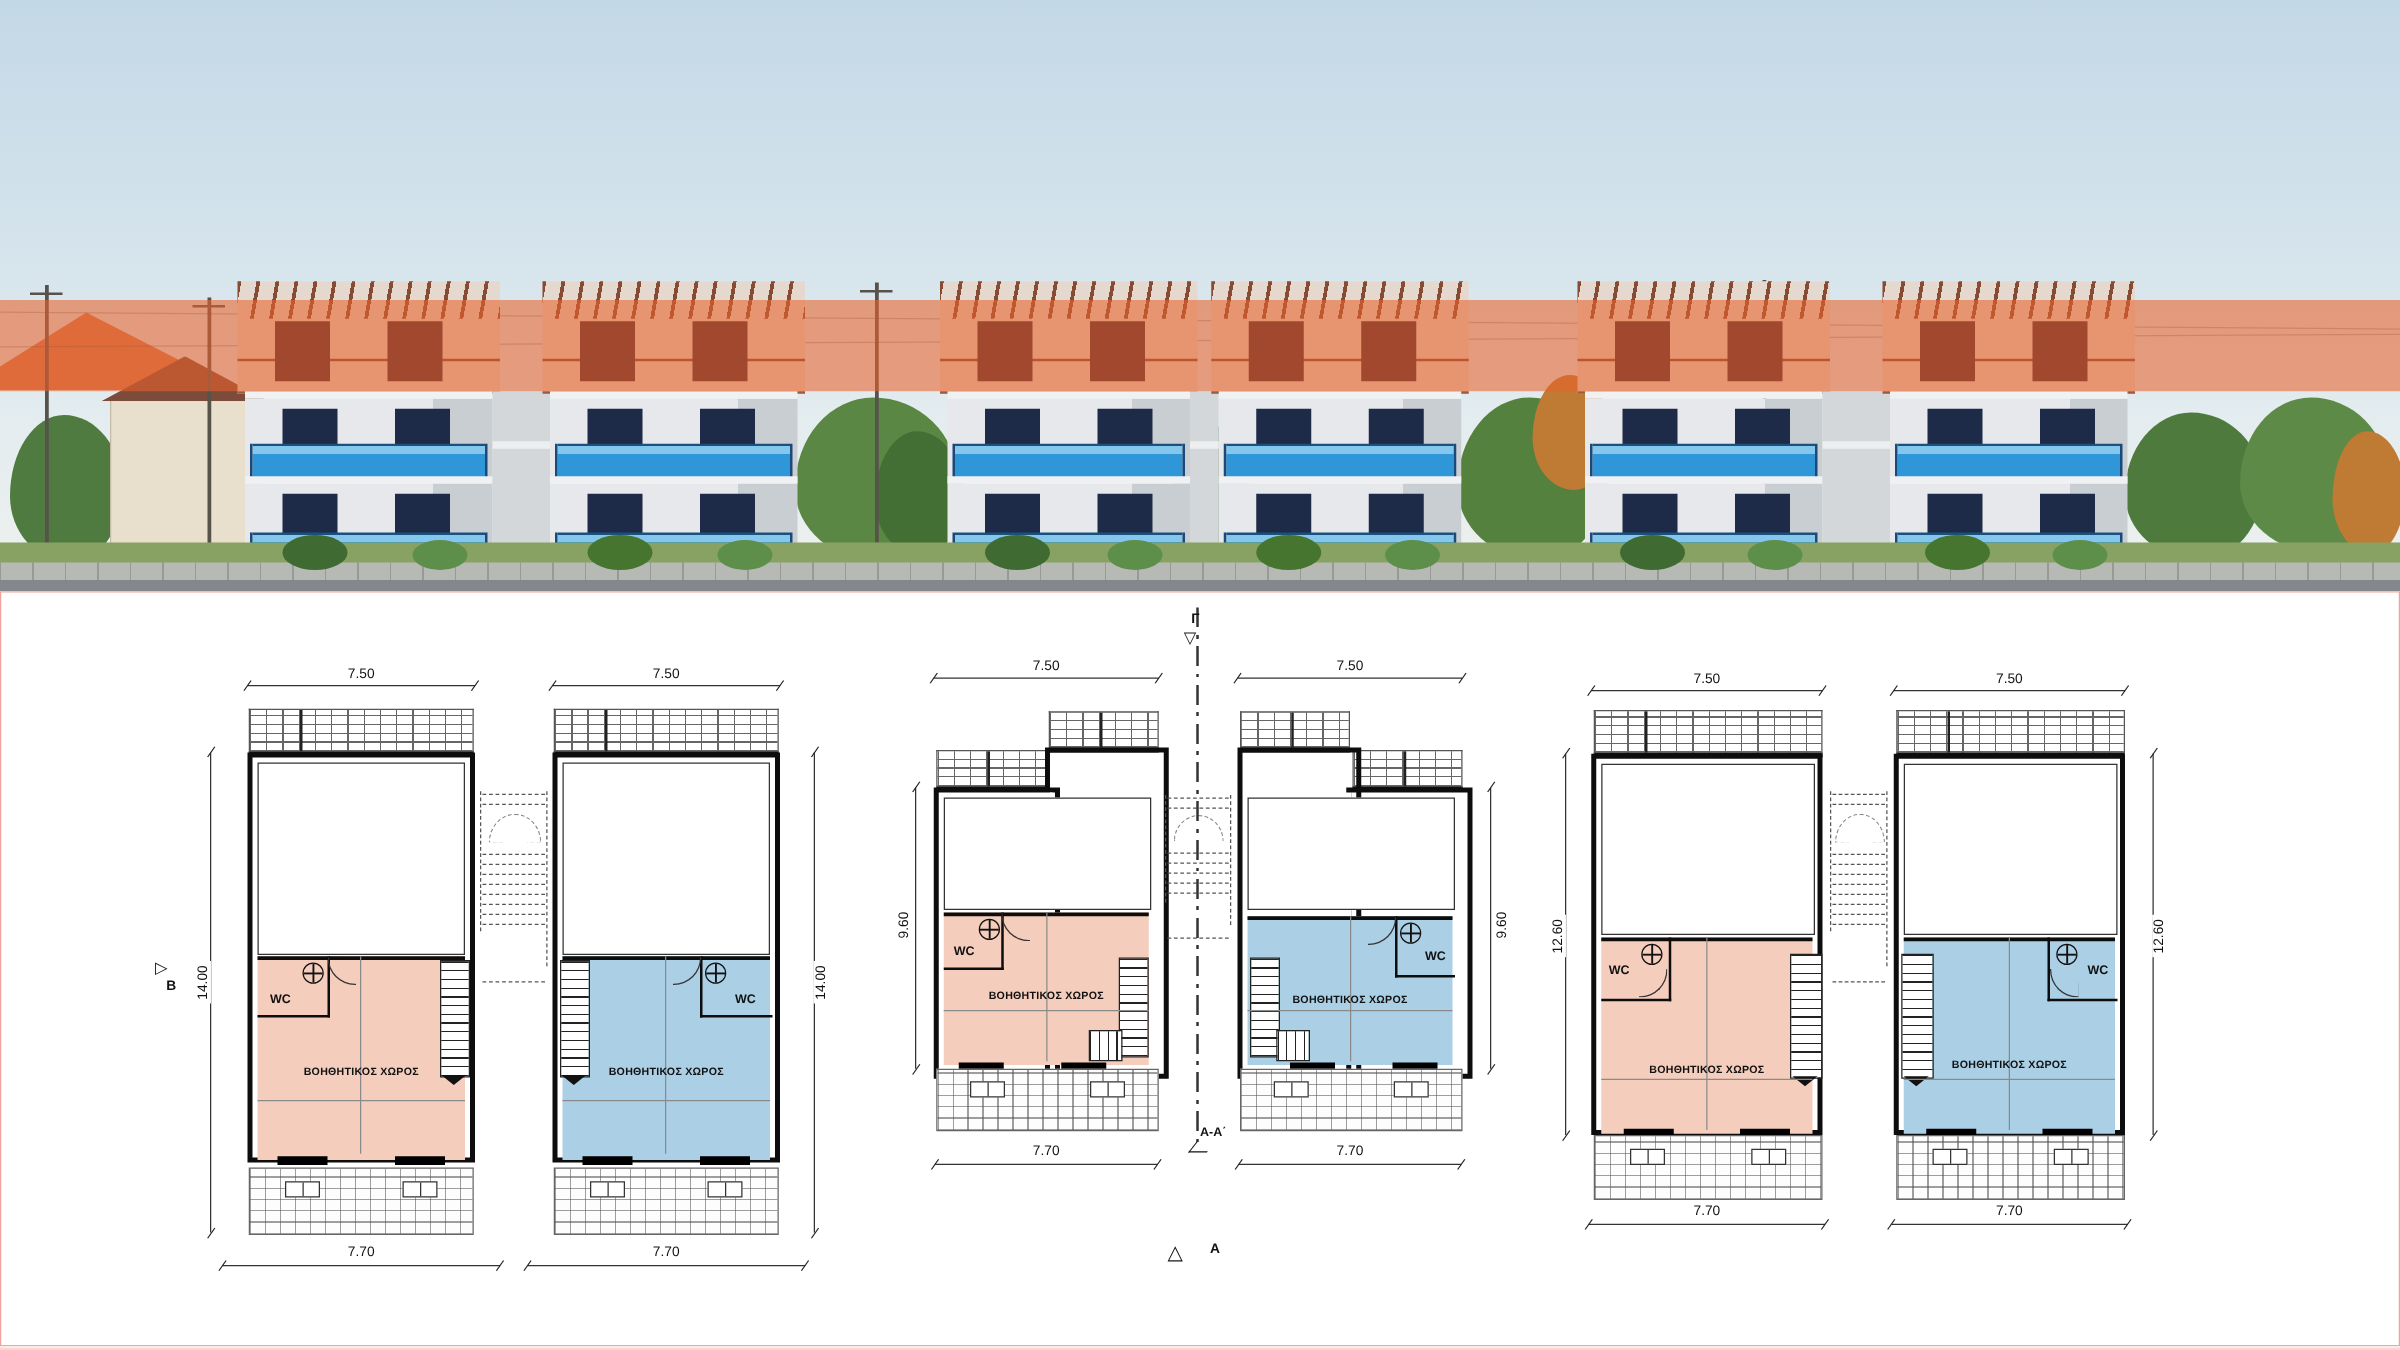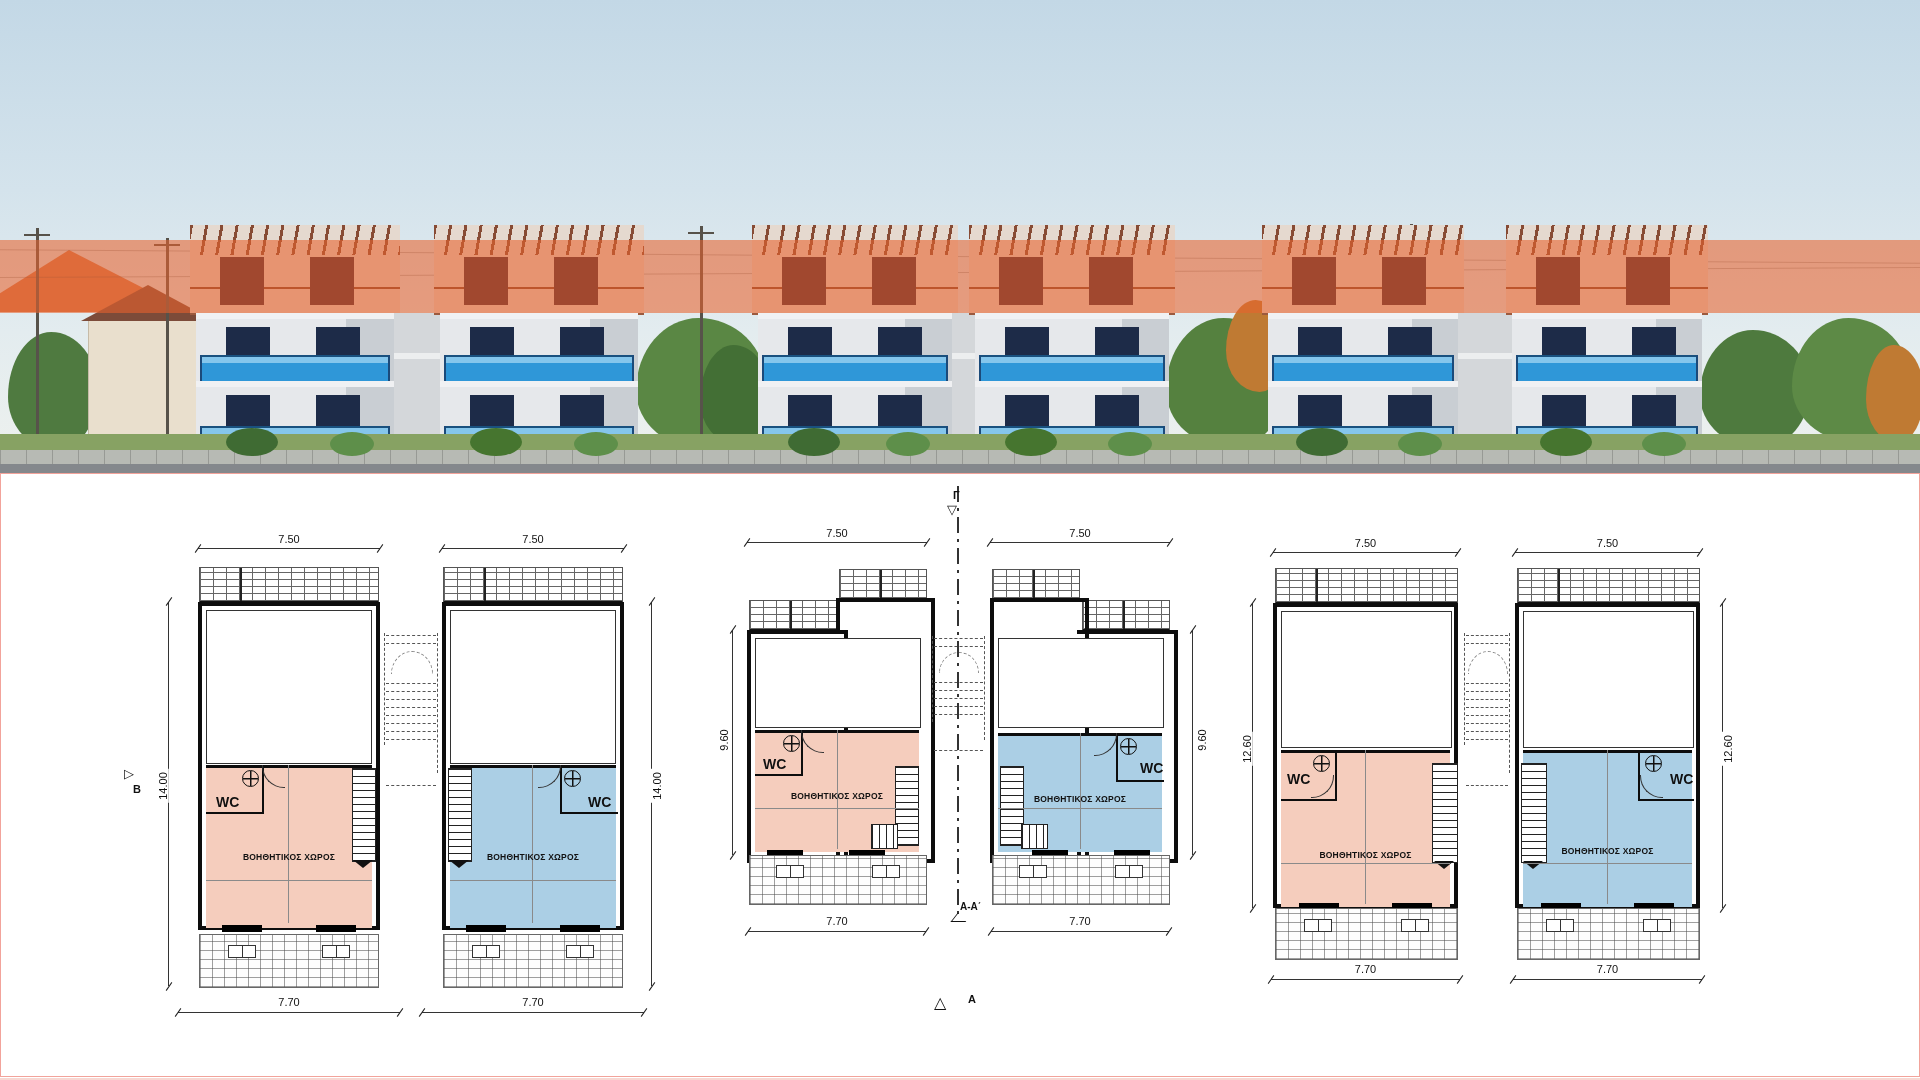--- a/index.html
+++ b/index.html
@@ -53,21 +53,21 @@
     background:
       linear-gradient(#222,#222) 40px 0/2px 100% no-repeat,
       repeating-linear-gradient(90deg,#666 0 1px,transparent 1px 13px),
       repeating-linear-gradient(0deg,#666 0 1px,transparent 1px 7px),#fff;}
   .inner{position:absolute;border:1px solid #333;background:#fff;}
   .lower{position:absolute;border-top:3px solid #0d0d0d;}
   .pinkroom{background:#f5cdbd;} .blueroom{background:#abcfe5;}
   .wcbox{position:absolute;}
   .wc-l{border-right:2px solid #0d0d0d;border-bottom:2px solid #0d0d0d;}
   .wc-r{border-left:2px solid #0d0d0d;border-bottom:2px solid #0d0d0d;}
-  .wctxt{position:absolute;font-size:14px;font-weight:bold;color:#111;}
+  .wctxt{position:absolute;font-size:10px;font-weight:bold;color:#111;}
   .basin{position:absolute;width:15px;height:15px;border:1.5px solid #111;border-radius:50%;
     background:linear-gradient(#111,#111) 50% 0/1.5px 100% no-repeat,
                linear-gradient(#111,#111) 0 50%/100% 1.5px no-repeat;}
   .arc{position:absolute;width:22px;height:22px;}
   .arc-dl{border-left:1.2px solid #333;border-bottom:1.2px solid #333;border-bottom-left-radius:22px;}
   .arc-dr{border-right:1.2px solid #333;border-bottom:1.2px solid #333;border-bottom-right-radius:22px;}
   .stairs{position:absolute;border:1px solid #222;
     background:repeating-linear-gradient(180deg,#222 0 1px,#fff 1px 7px);}
   .sflight{position:absolute;border:1px solid #222;
     background:repeating-linear-gradient(90deg,#222 0 1px,#fff 1px 7px);}

